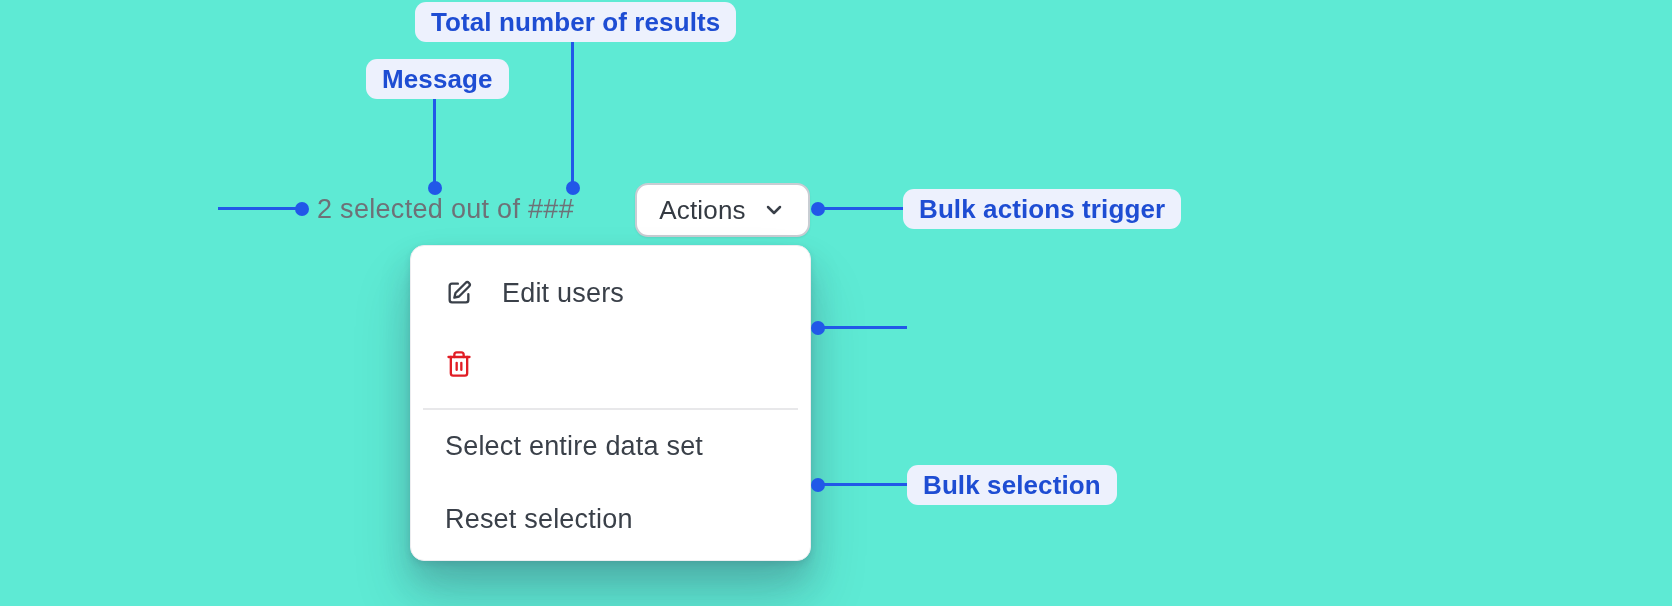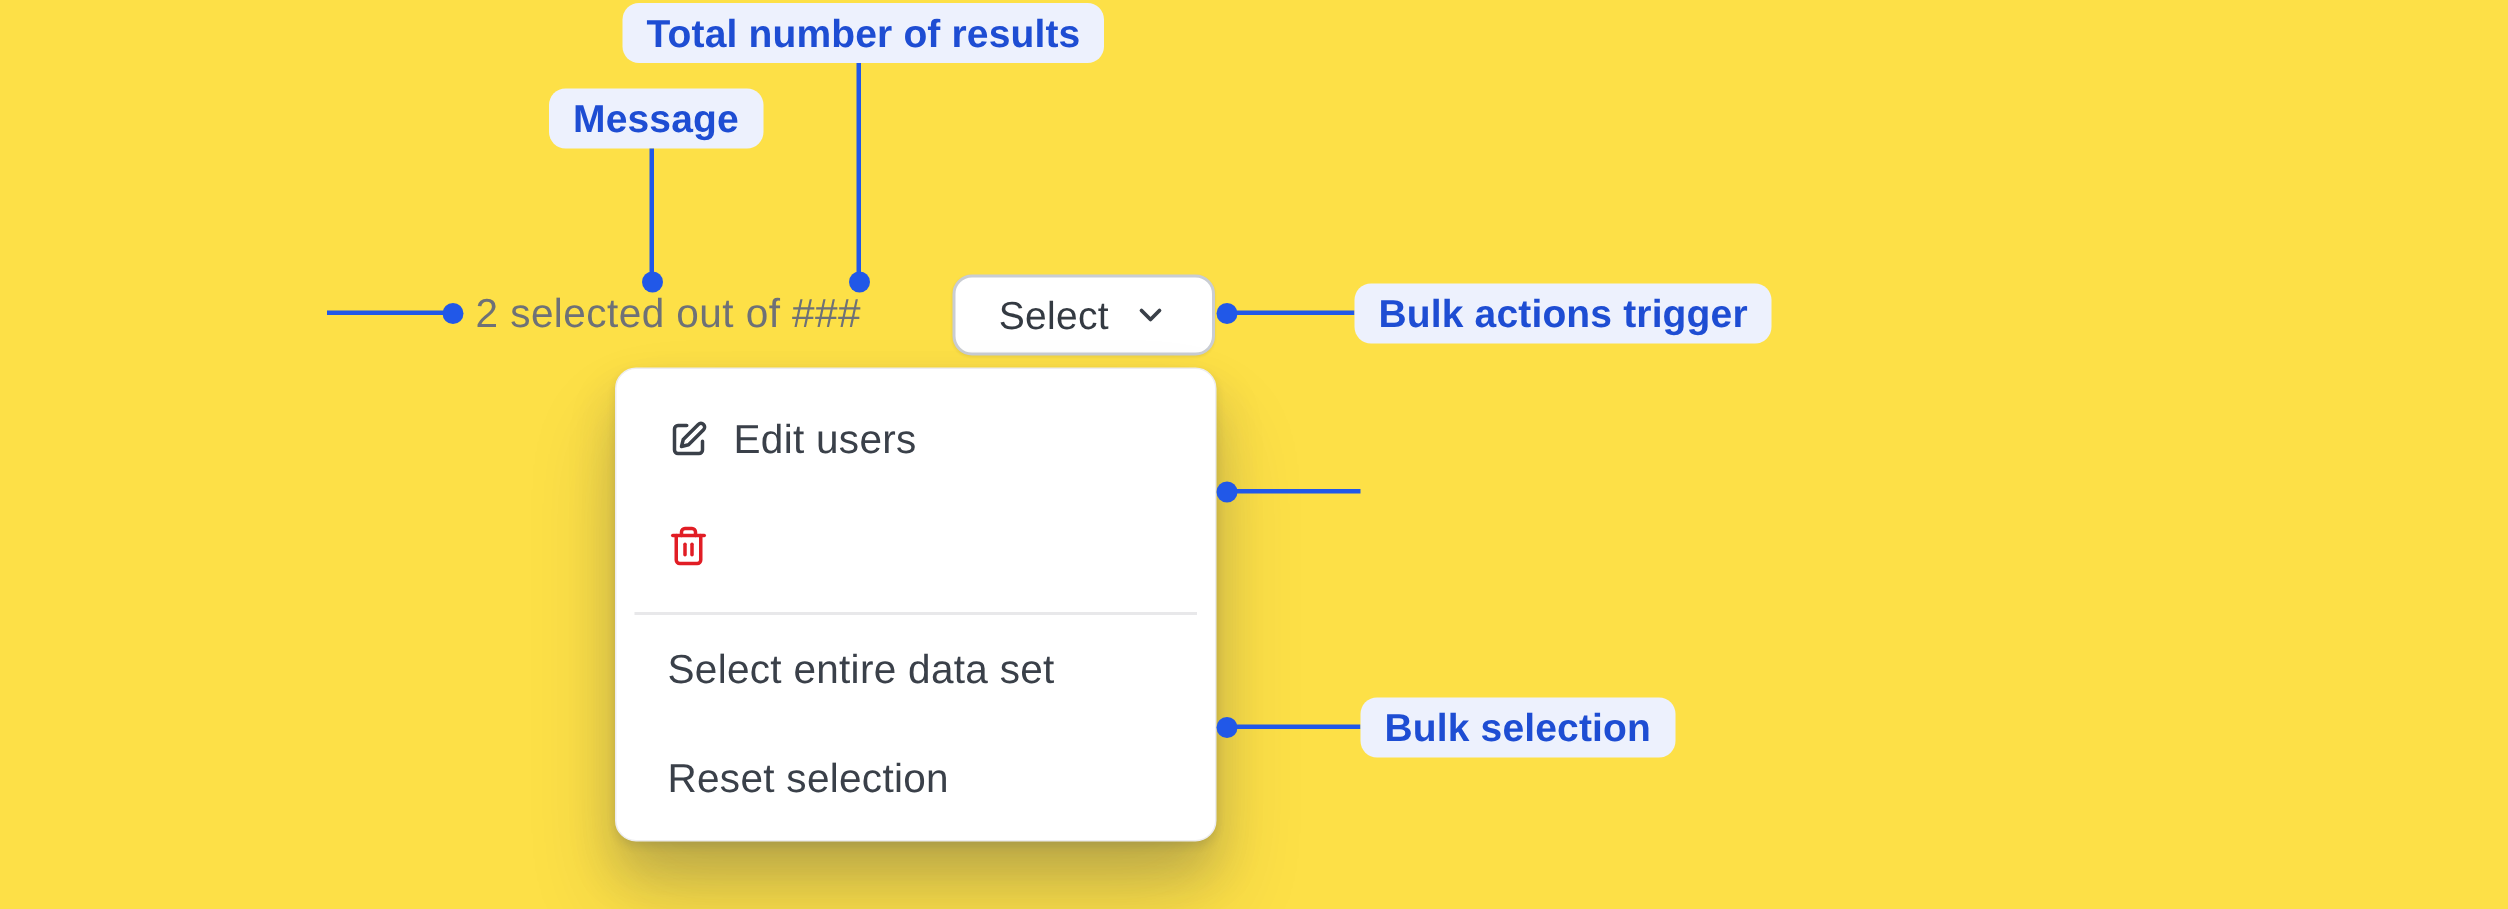--- a/index.html
+++ b/index.html
@@ -5,21 +5,21 @@
   html, body {
     margin: 0;
     padding: 0;
     background: #ffffff;
     font-family: "Liberation Sans", "DejaVu Sans", sans-serif;
   }
   .stage {
     position: relative;
     width: 1672px;
     height: 606px;
-    background: #fde047;
+    background: #5eead4;
     overflow: hidden;
   }
 
   
   .bubble {
     position: absolute;
     height: 40px;
     line-height: 40px;
     padding: 0 16px;
     border-radius: 11px;
@@ -99,21 +99,21 @@
   }
   .menu-item {
     position: absolute;
     left: 0;
     width: 100%;
     height: 56px;
     box-sizing: border-box;
     display: flex;
     align-items: center;
     padding-left: 34px;
-    gap: 16px;
+    gap: 29px;
     font-size: 27px;
     font-weight: 500;
     color: #3a4049;
     letter-spacing: 0.2px;
     cursor: pointer;
     white-space: nowrap;
   }
   .menu-item.danger { color: #e11d25; }
   .menu-item .mi-icon { width: 28px; height: 28px; flex: 0 0 28px; }
   .menu-item .mi-icon svg { display: block; width: 28px; height: 28px; }
@@ -138,21 +138,21 @@
   <div class="bubble" style="left:366px; top:59px;">Message</div>
   <div class="cline v" style="left:433px; top:99px; height:83px;"></div>
   <div class="cdot" style="left:428px; top:181px;"></div>
 
   <div class="cline h" style="left:218px; top:207px; width:80px;"></div>
   <div class="cdot" style="left:295px; top:202px;"></div>
 
   <div class="message">2 selected out of ###</div>
 
   <div class="actions-btn">
-    <span>Select</span>
+    <span>Actions</span>
     <span>
       <svg width="24" height="24" viewBox="0 0 24 24" fill="none" stroke="#3a4049" stroke-width="2.5" stroke-linecap="round" stroke-linejoin="round">
         <polyline points="6 9 12 15 18 9"></polyline>
       </svg>
     </span>
   </div>
 
   <div class="cdot" style="left:811px; top:202px;"></div>
   <div class="cline h" style="left:823px; top:207px; width:80px;"></div>
   <div class="bubble" style="left:903px; top:189px;">Bulk actions trigger</div>

